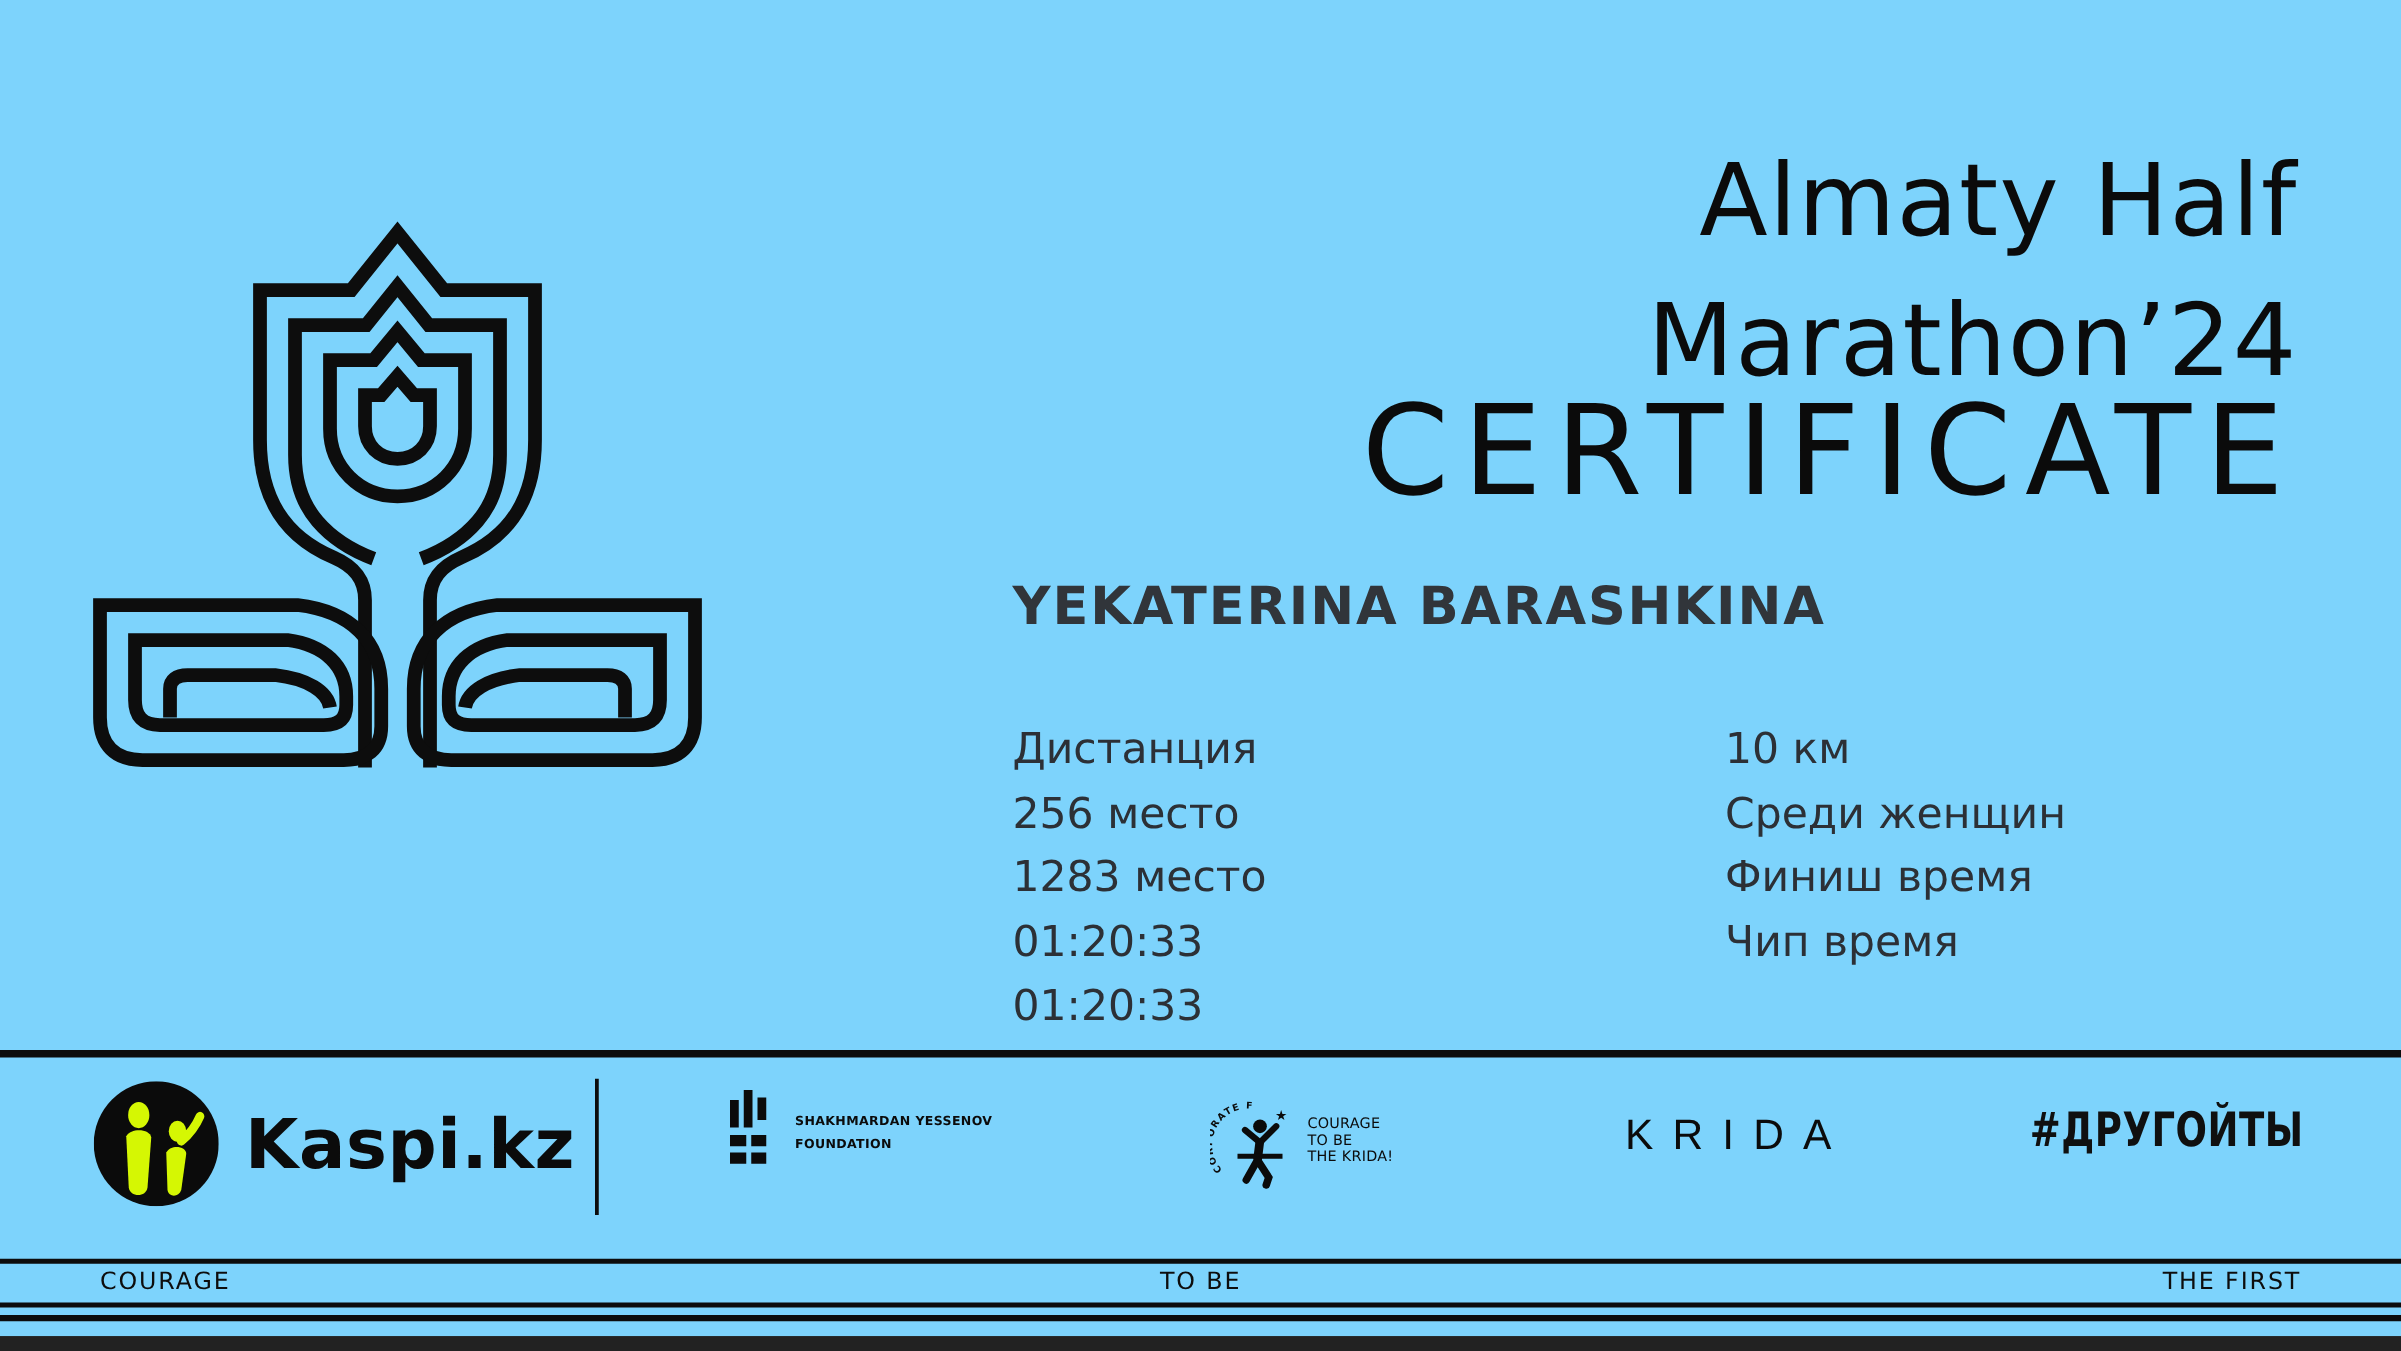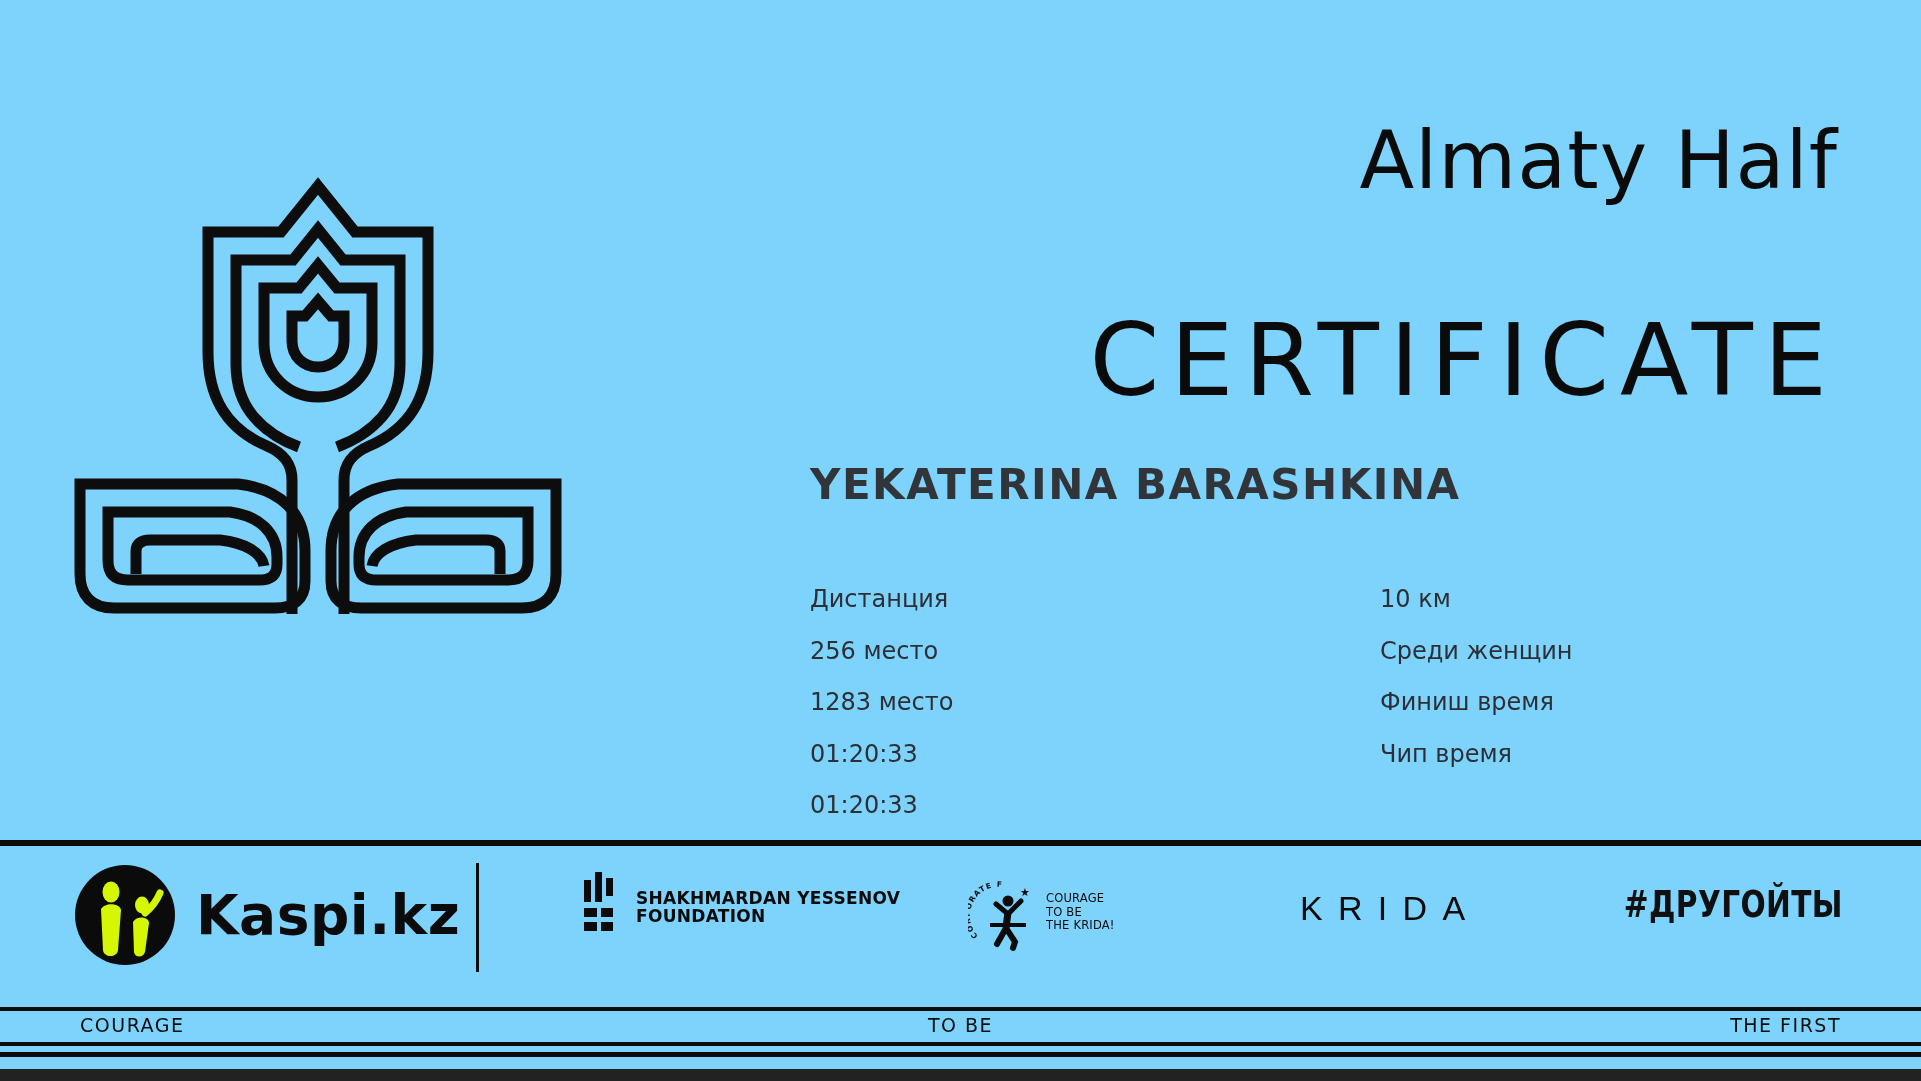--- a/index.html
+++ b/index.html
@@ -31,35 +31,35 @@
   
   .participant-name {
     left: 810px; top: 464px;
     font-size: 42px; line-height: 42px; font-weight: 700;
     letter-spacing: 1.5px; color: #31353a; white-space: nowrap;
   }
   .results {
     left: 810px; top: 582px;
     display: grid; grid-template-columns: 570px auto;
     row-gap: 16.5px;
-    font-size: 24px; line-height: 35px;
+    font-size: 34px; line-height: 35px;
     color: #2c3036; white-space: nowrap;
   }
 
   
   .footer-rule-top { top: 840px; left: 0; width: 100%; height: 6px; background: #0c0c0c; }
   .kaspi-logo-circle { left: 75px; top: 865px; width: 100px; height: 100px; }
   .kaspi-wordmark {
     left: 196px; top: 885px; font-size: 55px; line-height: 60px;
     font-weight: 700; letter-spacing: 0.5px; color:#0b0b0b; white-space: nowrap; text-align: right;
   }
   .footer-divider { left: 476px; top: 863px; width: 3px; height: 109px; background: #0c0c0c; }
   .yessenov-icon { left: 584px; top: 872px; }
   .yessenov-text {
-    left: 636px; top: 889px; font-size: 17px; line-height: 18px;
+    left: 636px; top: 889px; font-size: 10px; line-height: 18px;
     font-weight: 700; letter-spacing: 0.3px; color:#0b0b0b; white-space: nowrap;
   }
   .fund-logo { left: 968px; top: 880px; }
   .fund-text {
     left: 1046px; top: 892px; font-size: 11.5px; line-height: 13.5px;
     font-weight: 500; color:#0b0b0b; white-space: nowrap; letter-spacing: 0.2px;
   }
   .krida-wordmark {
     left: 1300px; top: 891px;
     font-family: "Liberation Sans", sans-serif;
@@ -95,20 +95,21 @@
     <path d="M 80 484 H 238 C 281 489 305 513 305 551 L 305 581 C 305 600 293 608 275 608 L 114 608 C 92 608 80 596 80 574 Z"></path>
     <path d="M 108 512 H 230 C 260 516 277 533 277 557 L 277 564 C 277 576 270 580 259 580 L 128 580 C 114 580 108 573 108 560 Z"></path>
     <path d="M 136 574 L 136 551 C 136 544 141 540 150 540 L 220 540 C 246 543 262 553 264 566"></path>
     <path d="M 556 484 H 398 C 355 489 331 513 331 551 L 331 581 C 331 600 343 608 361 608 L 522 608 C 544 608 556 596 556 574 Z"></path>
     <path d="M 528 512 H 406 C 376 516 359 533 359 557 L 359 564 C 359 576 366 580 377 580 L 508 580 C 522 580 528 573 528 560 Z"></path>
     <path d="M 500 574 L 500 551 C 500 544 495 540 486 540 L 416 540 C 390 543 374 553 372 566"></path>
   </svg>
 
   <div class="abs event-name">
     <div>Almaty Half</div>
+    <div>Marathon’24</div>
   </div>
 
   <div class="abs cert-title">CERTIFICATE</div>
 
   <div class="abs participant-name">YEKATERINA BARASHKINA</div>
 
   <div class="abs results">
     <div>Дистанция</div>
     <div>10 км</div>
     <div>256 место</div>

